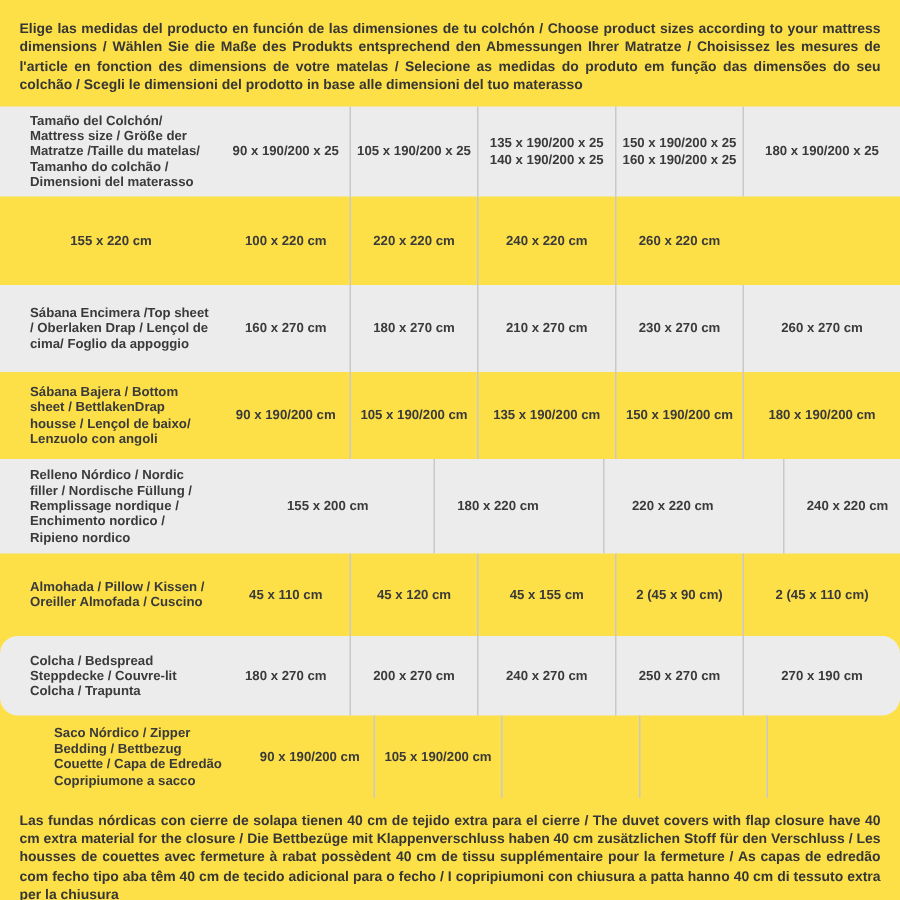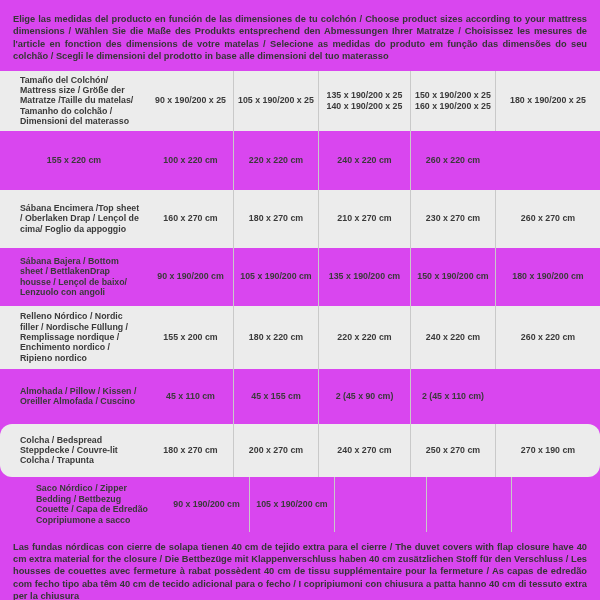--- a/index.html
+++ b/index.html
@@ -2,21 +2,21 @@
 <html><head>
 <meta charset="utf-8">
 <style>
   html,body{margin:0;padding:0;background:#fff;}
   body{
     width:600px;height:600px;overflow:hidden;
     font-family:"Liberation Sans", sans-serif;
     color:#3a3a3a;
     -webkit-font-smoothing:antialiased;
   }
-  .page{width:600px;height:600px;position:relative;background:#d946ef;}
+  .page{width:600px;height:600px;position:relative;background:#fde047;}
   .para{
     margin:0 13px;
     font-size:9.3px;
     line-height:12.4px;
     font-weight:700;
     text-align:justify;
     letter-spacing:0px;
     color:#363636;
   }
   .intro{padding-top:13px;}
@@ -24,21 +24,21 @@
   .row{
     display:grid;
     grid-template-columns:148px 85px 85px 92px 85px 1fr;
     align-items:center;
   }
   .row:nth-child(odd){background:#ececec;}
   .row:nth-child(1){min-height:58px;}
   .row:nth-child(2){min-height:59px;}
   .row:nth-child(3){min-height:58px;}
   .row:nth-child(4){min-height:58px;}
-  .row:nth-child(5){min-height:63px;}
+  .row:nth-child(5){min-height:63px;gap:28px;}
   .row:nth-child(6){min-height:55px;}
   .row:nth-child(7){min-height:53px;border-radius:12px;}
   .row:nth-child(8){min-height:55px;padding-left:16px;}
   .cell{
     font-size:8.8px;
     font-weight:700;
     line-height:10.4px;
     height:100%;
     box-sizing:border-box;
   }
@@ -104,20 +104,21 @@
         <div class="cell label">Relleno Nórdico / Nordic filler / Nordische Füllung / Remplissage nordique / Enchimento nordico / Ripieno nordico</div>
         <div class="cell value">155 x 200 cm</div>
         <div class="cell value">180 x 220 cm</div>
         <div class="cell value">220 x 220 cm</div>
         <div class="cell value">240 x 220 cm</div>
         <div class="cell value">260 x 220 cm</div>
       </div>
       <div class="row">
         <div class="cell label">Almohada / Pillow / Kissen / Oreiller Almofada / Cuscino</div>
         <div class="cell value">45 x 110 cm</div>
+        <div class="cell value">45 x 120 cm</div>
         <div class="cell value">45 x 155 cm</div>
         <div class="cell value">2 (45 x 90 cm)</div>
         <div class="cell value">2 (45 x 110 cm)</div>
       </div>
       <div class="row">
         <div class="cell label">Colcha / Bedspread Steppdecke / Couvre-lit Colcha / Trapunta</div>
         <div class="cell value">180 x 270 cm</div>
         <div class="cell value">200 x 270 cm</div>
         <div class="cell value">240 x 270 cm</div>
         <div class="cell value">250 x 270 cm</div>

